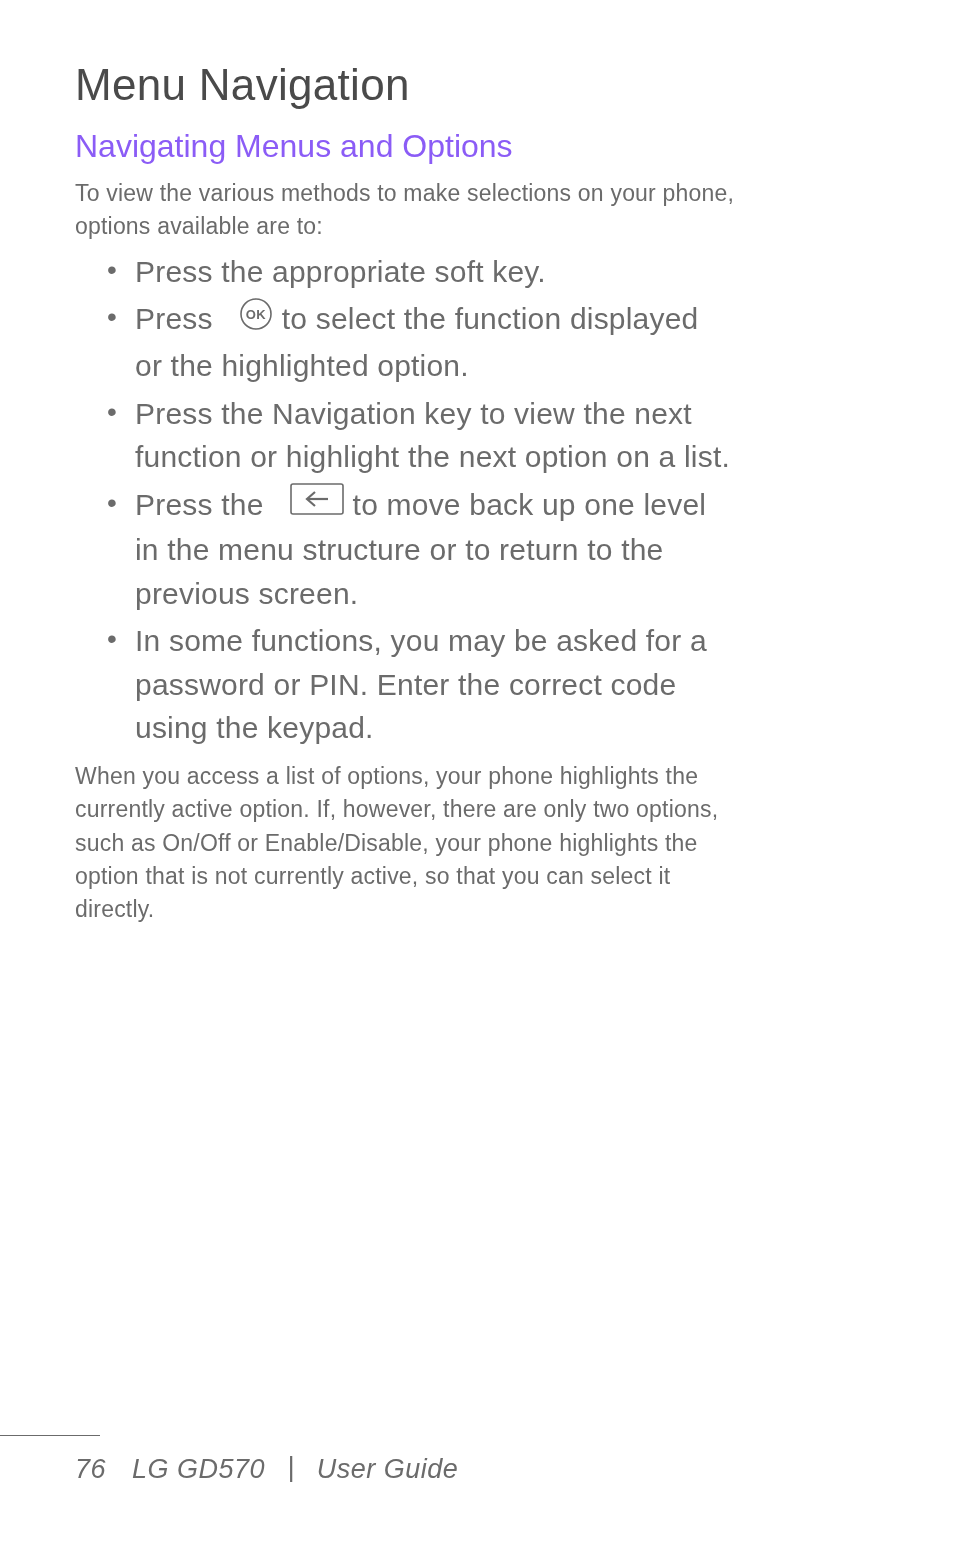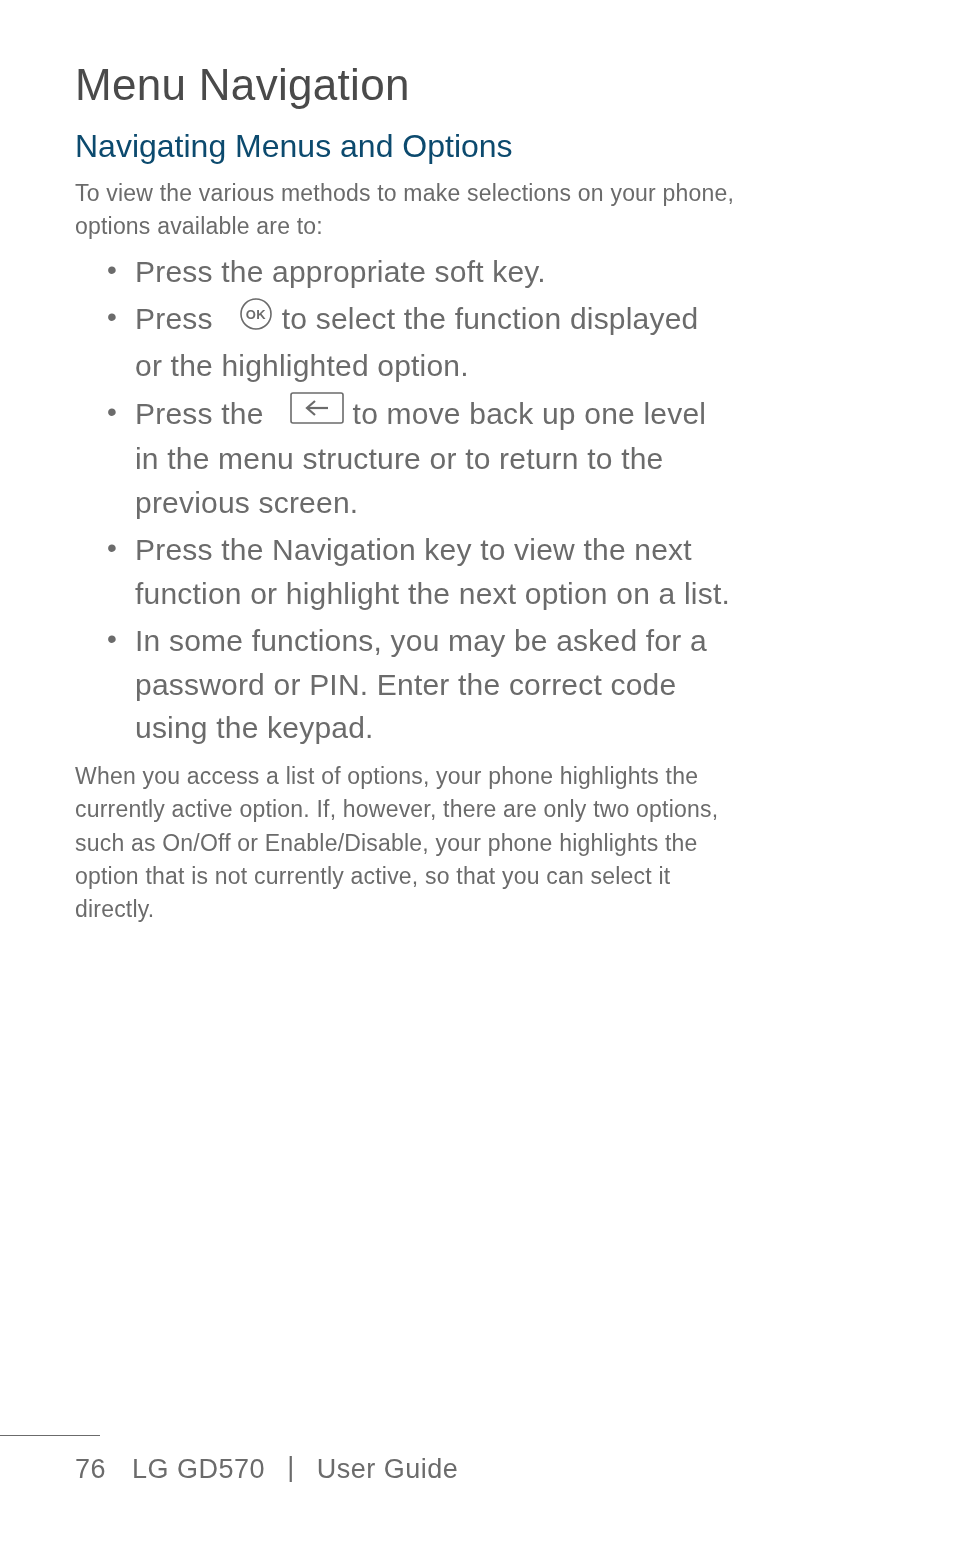--- a/index.html
+++ b/index.html
@@ -19,21 +19,21 @@
   }
   .h1 {
     font-size: 44px;
     color: #4a4a4a;
     font-weight: 500;
     letter-spacing: 0.3px;
     margin-bottom: 18px;
   }
   .h2 {
     font-size: 32px;
-    color: #0c4a6e;
+    color: #8b5cf6;
     font-weight: 400;
     margin-bottom: 12px;
   }
   .para {
     font-size: 23px;
     line-height: 1.45;
     color: #6b6b6b;
     margin-bottom: 6px;
     letter-spacing: 0.2px;
   }
@@ -63,20 +63,21 @@
     vertical-align: middle;
     position: relative;
     top: -2px;
     margin-left: 18px;
   }
   .footer {
     position: absolute;
     left: 0;
     bottom: 72px;
     width: 100%;
+    font-style: italic;
   }
   .footer-rule {
     width: 100px;
     border: none;
     border-top: 1.5px solid #6b6b6b;
     margin-left: 0;
     margin-bottom: 18px;
   }
   .footer-text {
     font-size: 27px;
@@ -115,33 +116,33 @@
       <span class="icon">
         <svg width="34" height="34" viewBox="0 0 34 34">
           <circle cx="17" cy="17" r="15" fill="none" stroke="#6b6b6b" stroke-width="1.6"></circle>
           <text x="17" y="22" text-anchor="middle" font-size="13" font-family="Arial" font-weight="bold" fill="#6b6b6b" letter-spacing="0.5">OK</text>
         </svg>
       </span>
       <span> to select the function displayed or the highlighted option.</span>
     </li>
 
     <li>
+      <span>Press the Navigation key to view the next function or highlight the next option on a list.</span>
+    </li>
+
+    <li>
       <span>Press the </span>
       <span class="icon">
         <svg width="54" height="32" viewBox="0 0 54 32">
           <rect x="1" y="1" width="52" height="30" rx="2" fill="none" stroke="#6b6b6b" stroke-width="1.6"></rect>
           <line x1="18" y1="16" x2="38" y2="16" stroke="#6b6b6b" stroke-width="2.2"></line>
           <polyline points="25,9 17,16 25,23" fill="none" stroke="#6b6b6b" stroke-width="2.2" stroke-linejoin="miter"></polyline>
         </svg>
       </span>
       <span> to move back up one level in the menu structure or to return to the previous screen.</span>
-    </li>
-
-    <li>
-      <span>Press the Navigation key to view the next function or highlight the next option on a list.</span>
     </li>
 
 
     <li>
       <span>In some functions, you may be asked for a password or PIN. Enter the correct code using the keypad.</span>
     </li>
 
   </ul>
 
   <p class="para">When you access a list of options, your phone highlights the currently active option. If, however, there are only two options, such as On/Off or Enable/Disable, your phone highlights the option that is not currently active, so that you can select it directly.</p>

